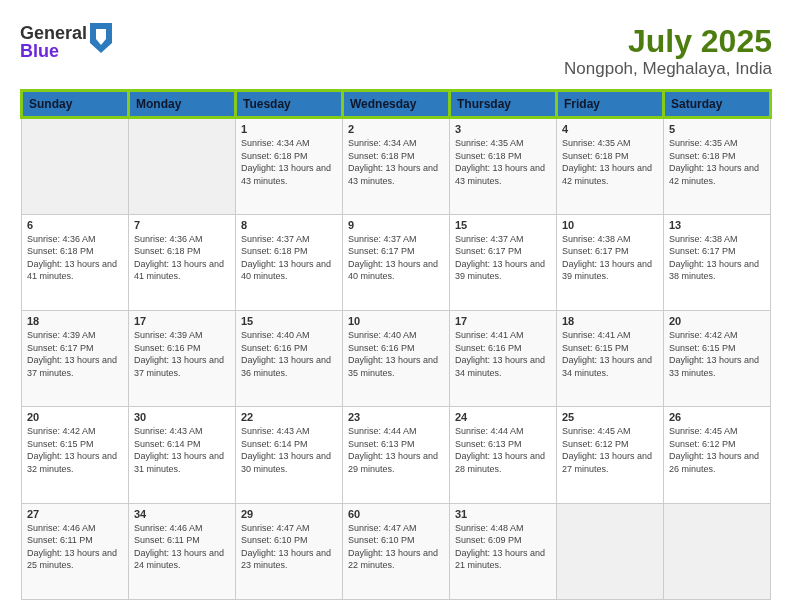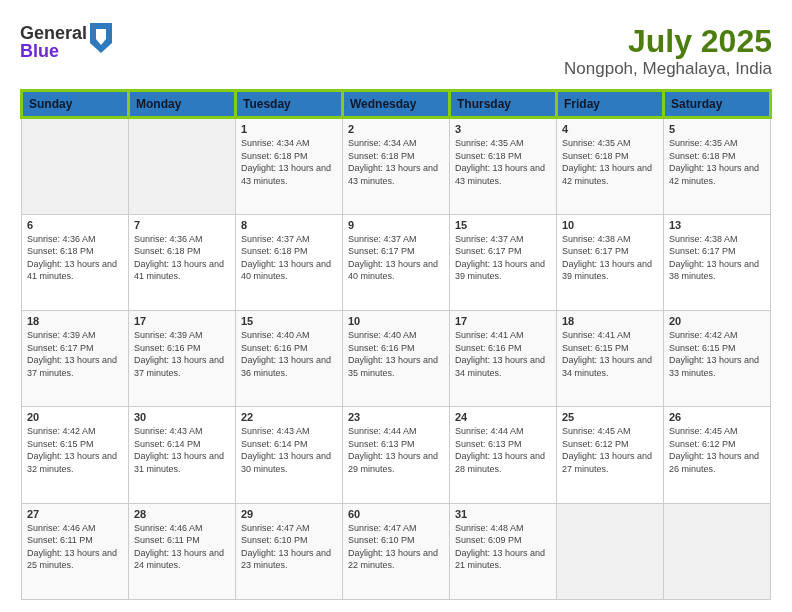--- a/index.html
+++ b/index.html
@@ -307,21 +307,21 @@
           </td>
         </tr>
         <tr>
           <td>
             <span class="day-number">27</span>
             <div class="day-info" style="white-space: pre-line;">Sunrise: 4:46 AM
 Sunset: 6:11 PM
 Daylight: 13 hours and 25 minutes.</div>
           </td>
           <td>
-            <span class="day-number">28</span>
+            <span class="day-number">34</span>
             <div class="day-info" style="white-space: pre-line;">Sunrise: 4:46 AM
 Sunset: 6:11 PM
 Daylight: 13 hours and 24 minutes.</div>
           </td>
           <td>
             <span class="day-number">29</span>
             <div class="day-info" style="white-space: pre-line;">Sunrise: 4:47 AM
 Sunset: 6:10 PM
 Daylight: 13 hours and 23 minutes.</div>
           </td>

